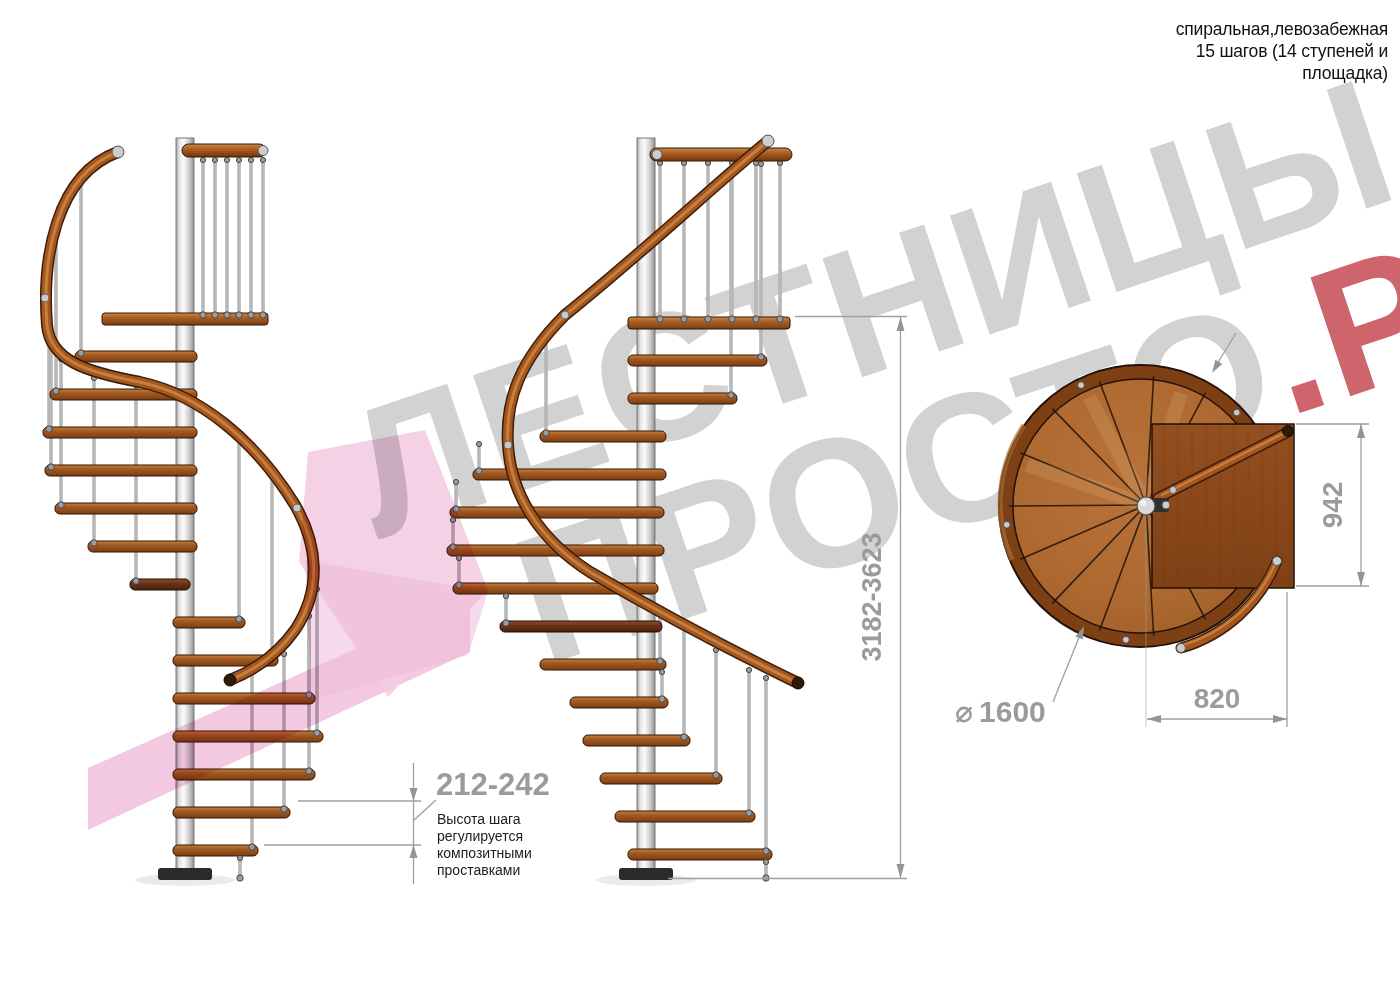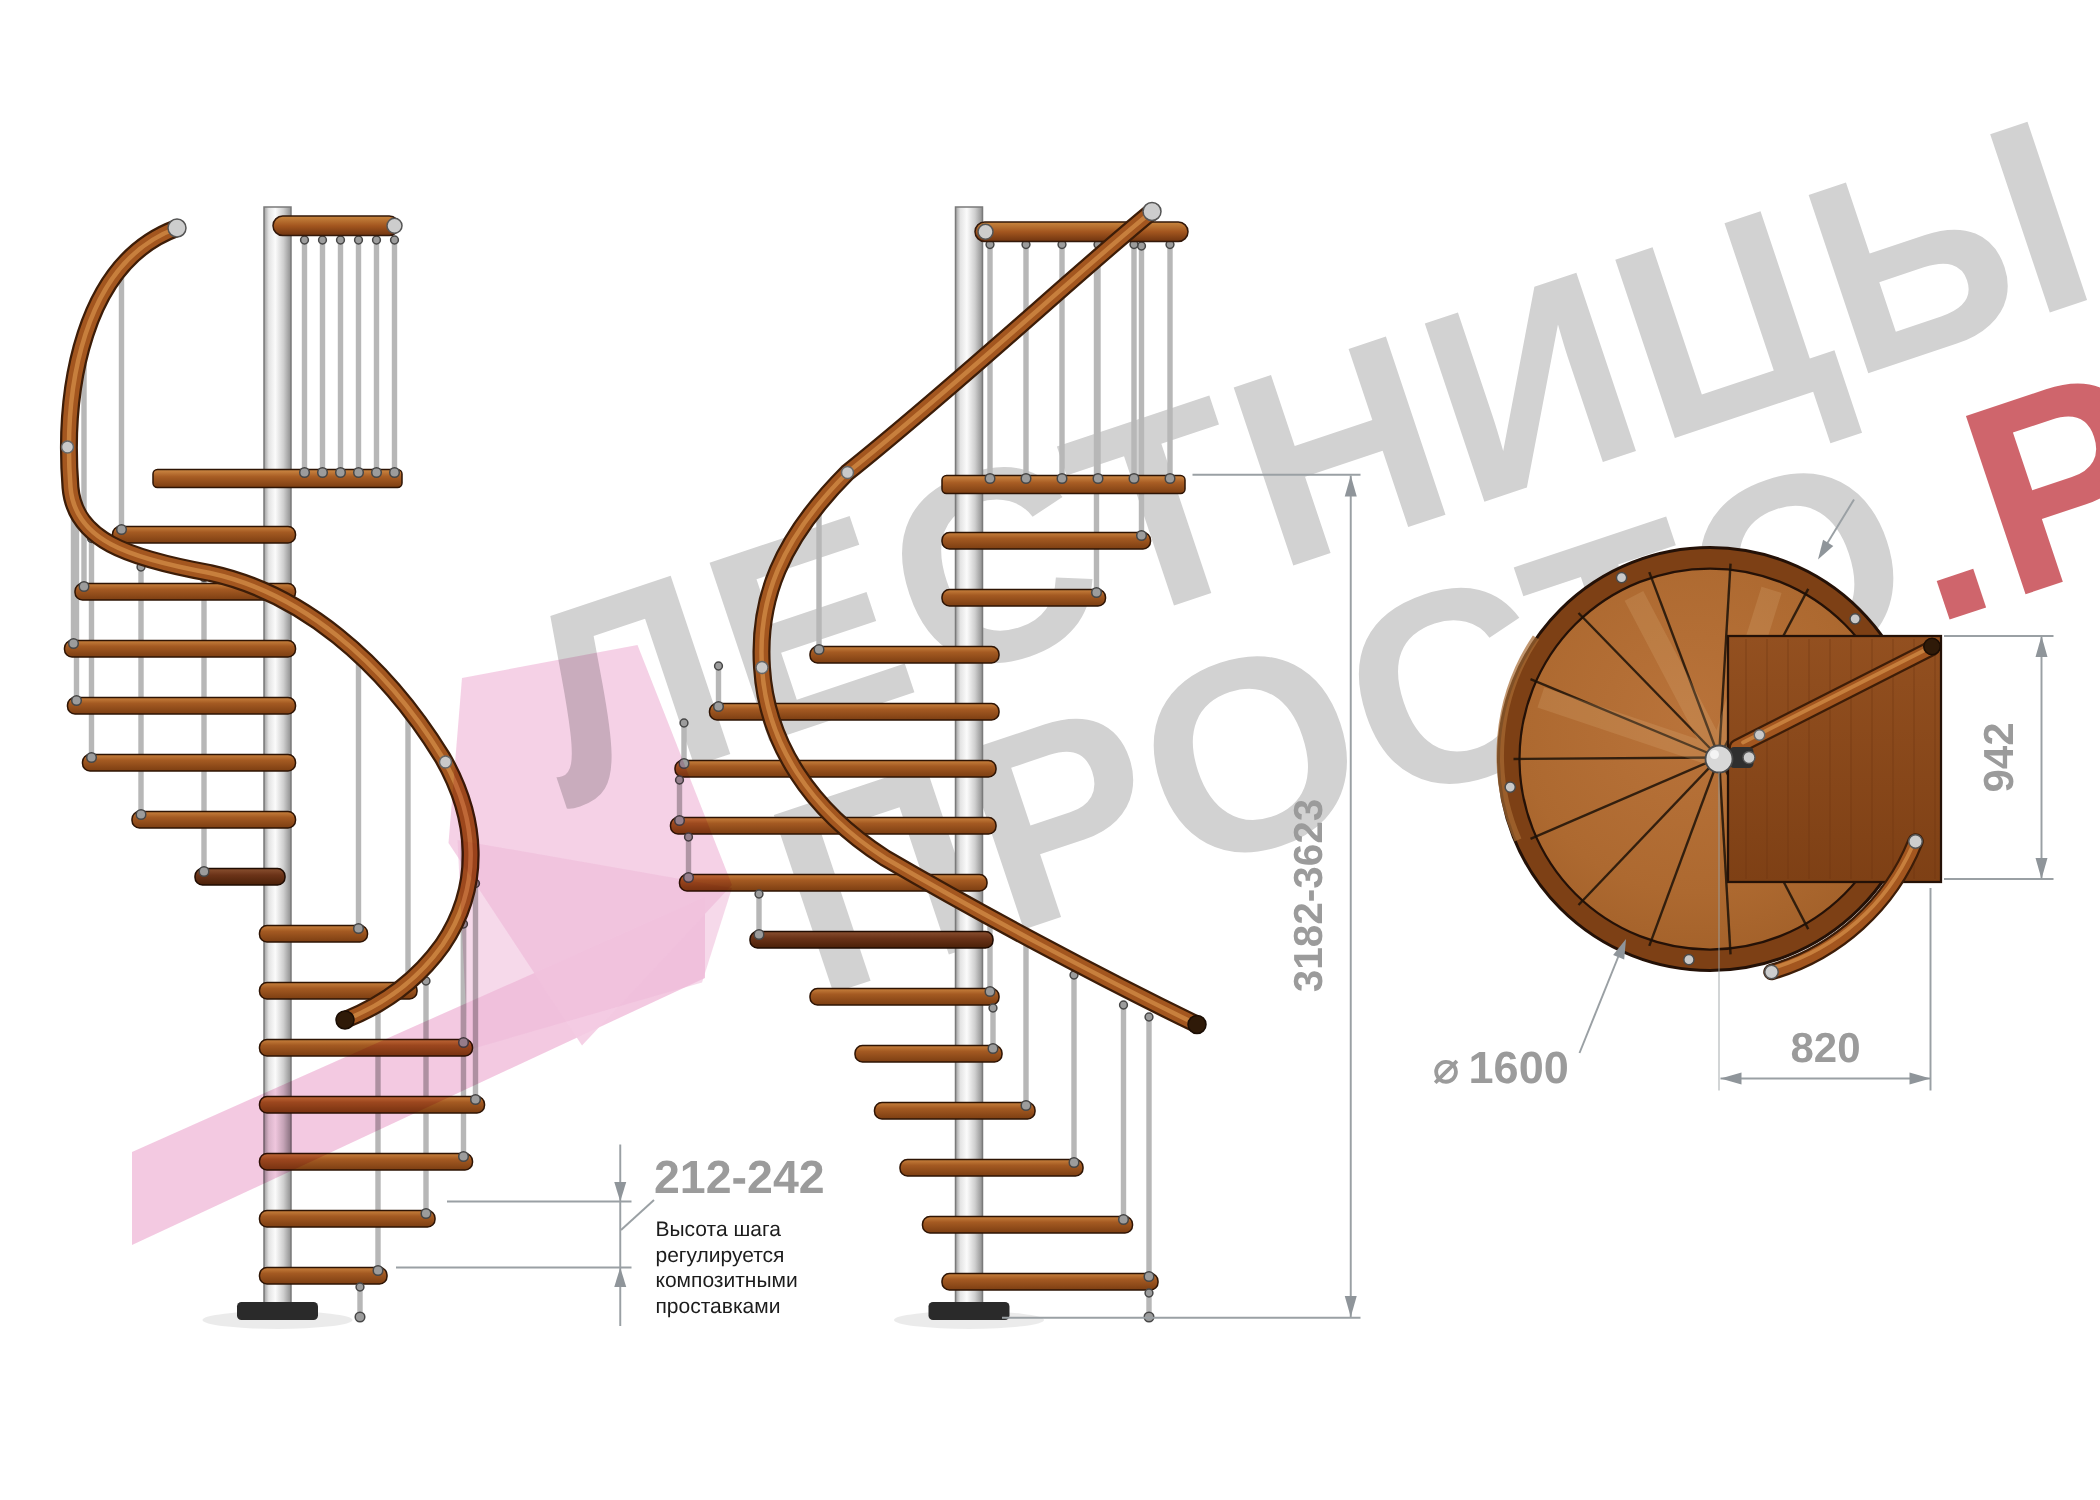--- a/index.html
+++ b/index.html
@@ -426,13 +426,18 @@
       <polygon class="dimarrow" points="1084,626 1082.8,639.6 1075.4,636.6"></polygon>
       <text class="dimtxt" font-size="30" x="955" y="722"><tspan>⌀</tspan><tspan dx="6">1600</tspan></text>
     </g>
 
     <g>
       <line class="dimline" x1="1236" y1="333" x2="1214" y2="369"></line>
       <polygon class="dimarrow" points="1212,373 1222.2,364 1215.4,359.8"></polygon>
     </g>
   </svg>
 
+  <div class="title">
+    <div>спиральная,левозабежная</div>
+    <div>15 шагов (14 ступеней и</div>
+    <div>площадка)</div>
+  </div>
 </div>
 
 </body></html>

